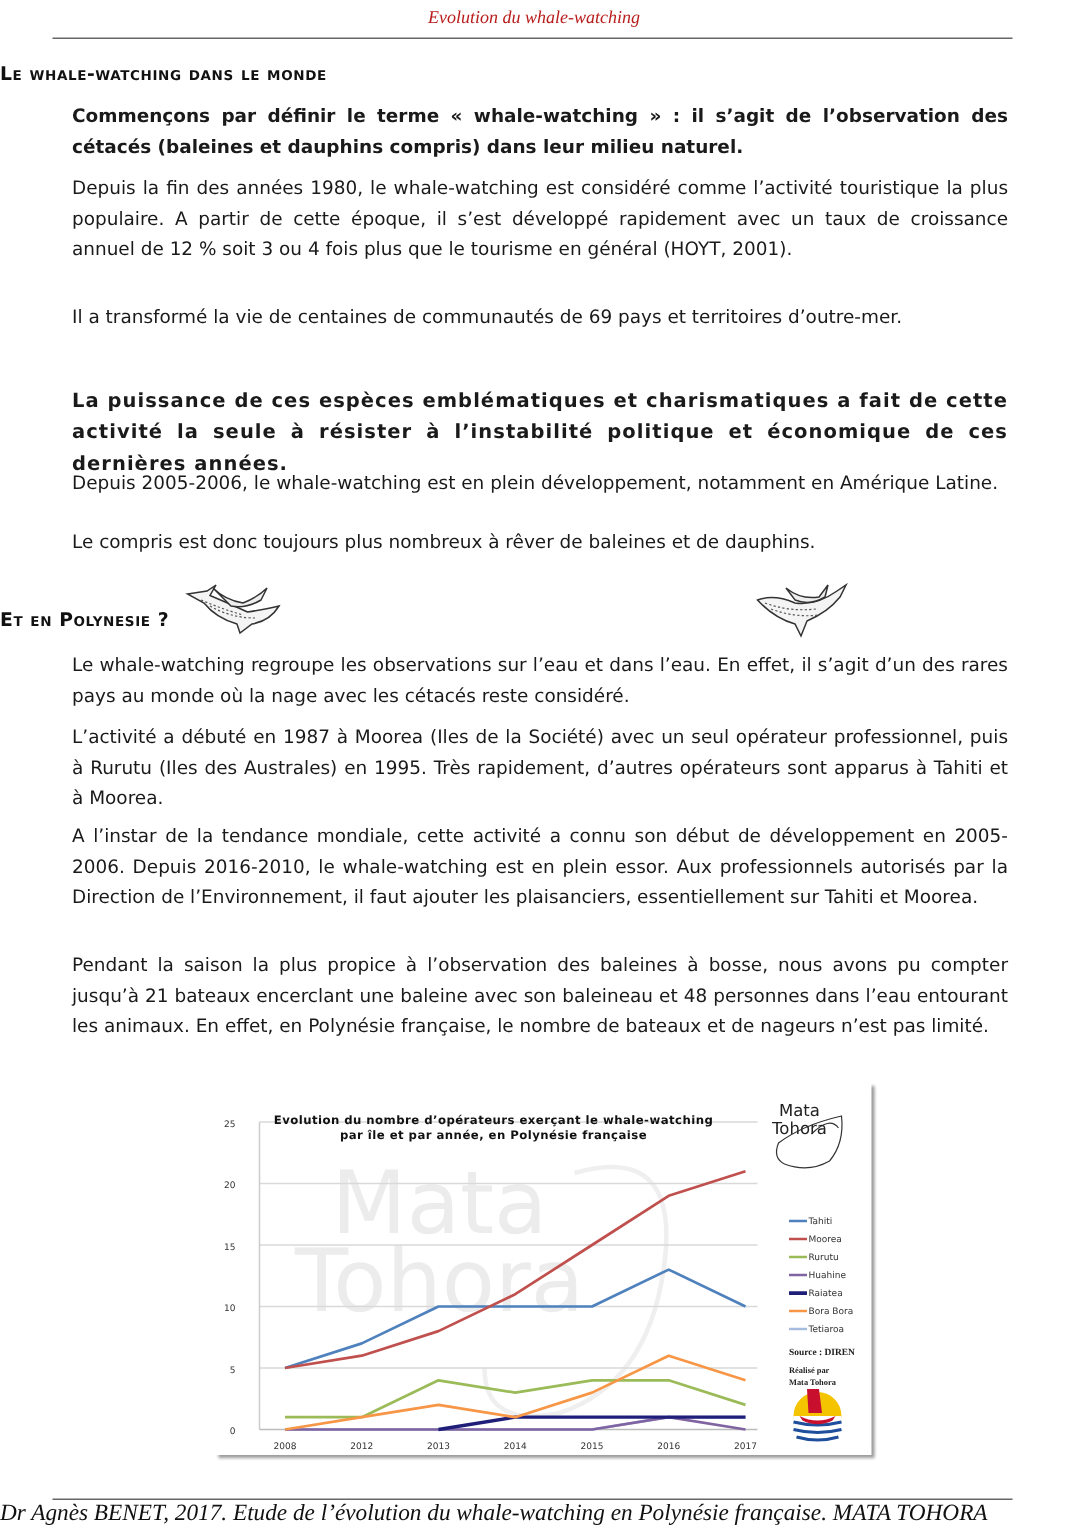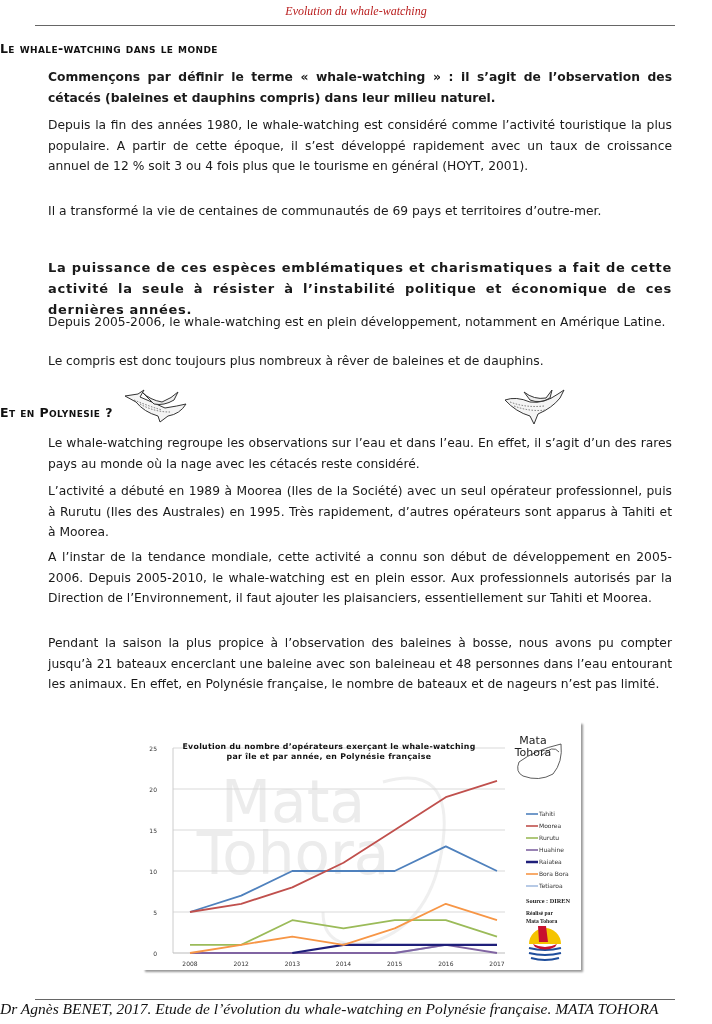--- a/index.html
+++ b/index.html
@@ -36,22 +36,22 @@
 </svg>
 <svg class="whale" style="left:500px; top:386px;" viewBox="0 0 70 40">
   <path d="M5 14 Q16 10 30 16 Q44 18 58 8 L64 4 L60 12 Q52 22 38 28 L34 38 L30 30 Q16 26 5 14 Z" fill="#f4f4f4" stroke="#333" stroke-width="1"></path>
   <path d="M24 6 Q34 14 46 12 L52 4 L50 12 Q40 18 30 14 Z" fill="#eee" stroke="#333" stroke-width="1"></path>
   <path d="M10 16 Q26 22 44 20 M14 20 Q30 26 46 24" stroke="#555" stroke-width="0.8" stroke-dasharray="1.5,1.5" fill="none"></path>
 </svg>
 
 <div class="section-title" style="top:405px;">Et en Polynesie ?</div>
 
 <p class="para" style="top:433px;">Le whale-watching regroupe les observations sur l’eau et dans l’eau. En effet, il s’agit d’un des rares pays au monde où la nage avec les cétacés reste considéré.</p>
-<p class="para" style="top:481px;">L’activité a débuté en 1989 à Moorea (Iles de la Société) avec un seul opérateur professionnel, puis à Rurutu (Iles des Australes) en 1995. Très rapidement, d’autres opérateurs sont apparus à Tahiti et à Moorea.</p>
-<p class="para" style="top:547px;">A l’instar de la tendance mondiale, cette activité a connu son début de développement en 2005-2006. Depuis 2005-2010, le whale-watching est en plein essor. Aux professionnels autorisés par la Direction de l’Environnement, il faut ajouter les plaisanciers, essentiellement sur Tahiti et Moorea.</p>
+<p class="para" style="top:481px;">L’activité a débuté en 1987 à Moorea (Iles de la Société) avec un seul opérateur professionnel, puis à Rurutu (Iles des Australes) en 1995. Très rapidement, d’autres opérateurs sont apparus à Tahiti et à Moorea.</p>
+<p class="para" style="top:547px;">A l’instar de la tendance mondiale, cette activité a connu son début de développement en 2005-2006. Depuis 2016-2010, le whale-watching est en plein essor. Aux professionnels autorisés par la Direction de l’Environnement, il faut ajouter les plaisanciers, essentiellement sur Tahiti et Moorea.</p>
 <p class="para" style="top:633px;">Pendant la saison la plus propice à l’observation des baleines à bosse, nous avons pu compter jusqu’à 21 bateaux encerclant une baleine avec son baleineau et 48 personnes dans l’eau entourant les animaux. En effet, en Polynésie française, le nombre de bateaux et de nageurs n’est pas limité.</p>
 
 <div class="chart-box">
   <svg id="chart" width="438" height="248" viewBox="0 0 438 248">
     <g id="watermark">
         <text x="150" y="100" text-anchor="middle" font-size="58" fill="#ececec" font-family="&quot;DejaVu Sans&quot;, sans-serif">Mata</text>
         <text x="150" y="152" text-anchor="middle" font-size="58" fill="#ececec" font-family="&quot;DejaVu Sans&quot;, sans-serif">Tohora</text>
         <path d="M240 60 Q310 40 300 120 Q290 200 230 220 Q180 230 180 190" fill="none" stroke="#efefef" stroke-width="3"></path>
       </g>
     <g id="grid">

